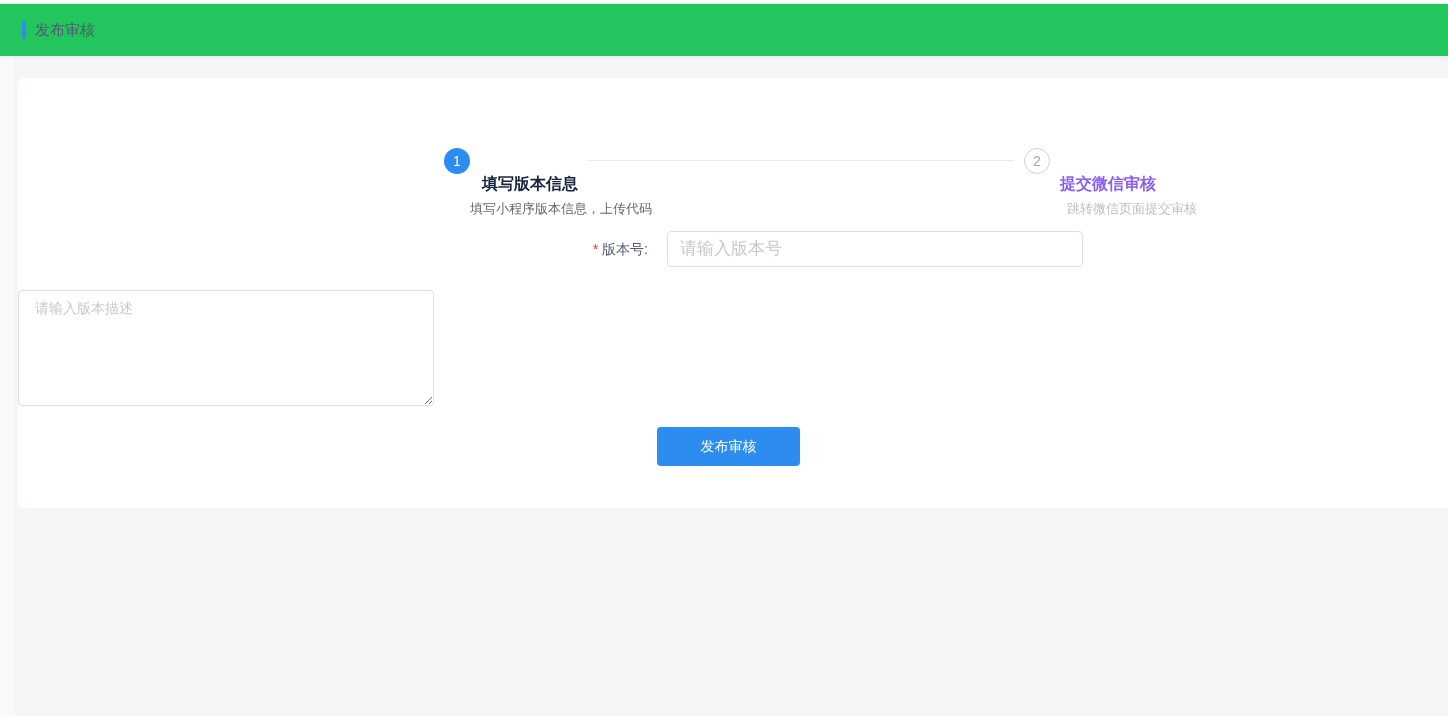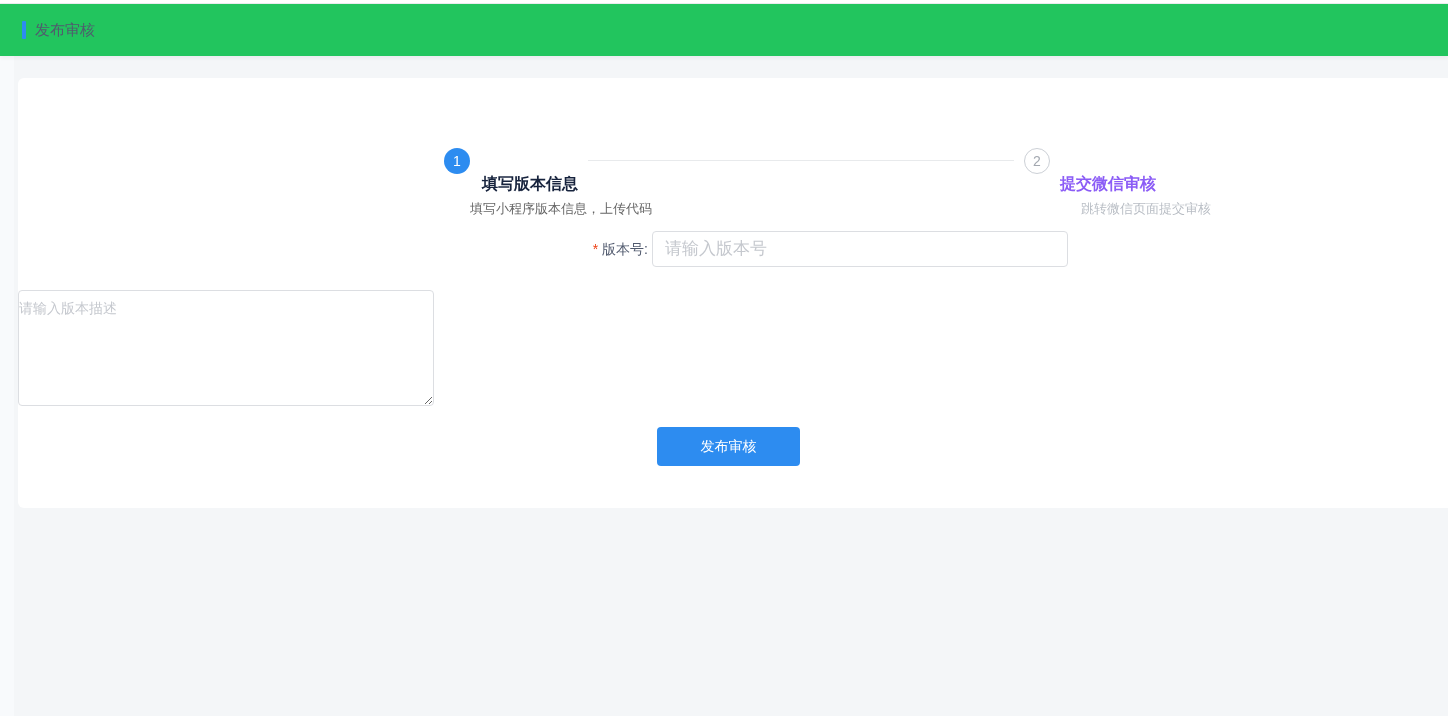--- a/index.html
+++ b/index.html
@@ -76,50 +76,50 @@
   .step-1 .step-title { color: #17233d; }
   .step-2 .step-title { color: #8b5cf6; margin-left: 10px; }
   .step-line {
     flex: 1 1 auto; height: 1px;
     background: #e8eaec; margin: 0 10px;
   }
   .step-subtitle {
     margin-top: 5px; font-size: 13px; white-space: nowrap;
   }
   .step-1 .step-subtitle { margin-left: 26px; color: #666666; }
-  .step-2 .step-subtitle { margin-left: 57px; color: #b8bdc4; text-align: center; }
+  .step-2 .step-subtitle { margin-left: 43px; color: #b8bdc4; text-align: center; }
 
   
   .form-row {
     position: absolute; left: 0; right: 0;
     display: flex;
   }
   .row-version { top: 153px; align-items: center; }
   .row-desc { top: 212px; align-items: flex-start; }
   .row-submit { top: 349px; }
 
   .form-label {
-    flex: 0 0 630px; text-align: right; margin-right: 4px;
+    flex: 0 0 630px; text-align: right; margin-right: 19px;
     font-size: 14px; color: #515a6e;
     line-height: 36px; white-space: nowrap;
   }
   .row-desc .form-label { line-height: 16px; padding-top: 11px; }
   .required-asterisk { color: #ed4014; margin-right: 4px; font-size: 14px; }
 
   .text-input {
     width: 416px; height: 36px;
     border: 1px solid #dcdee2; border-radius: 4px;
     padding: 0 12px; font-size: 17px; color: #515a6e;
     outline: none; background: #ffffff;
     font-family: "Liberation Sans", "DejaVu Sans", sans-serif;
   }
   .textarea-input {
     width: 416px; height: 116px;
     border: 1px solid #dcdee2; border-radius: 4px;
-    padding: 9px 0; font-size: 14px; color: #515a6e;
+    padding: 9px 16px; font-size: 14px; color: #515a6e;
     outline: none; background: #ffffff;
     resize: vertical;
     font-family: "Liberation Sans", "DejaVu Sans", sans-serif;
   }
   .text-input::placeholder, .textarea-input::placeholder { color: #c5c8ce; opacity: 1; }
 
   .submit-button {
     margin-left: 639px;
     width: 143px; height: 39px;
     background: #2d8cf0; color: #ffffff;

